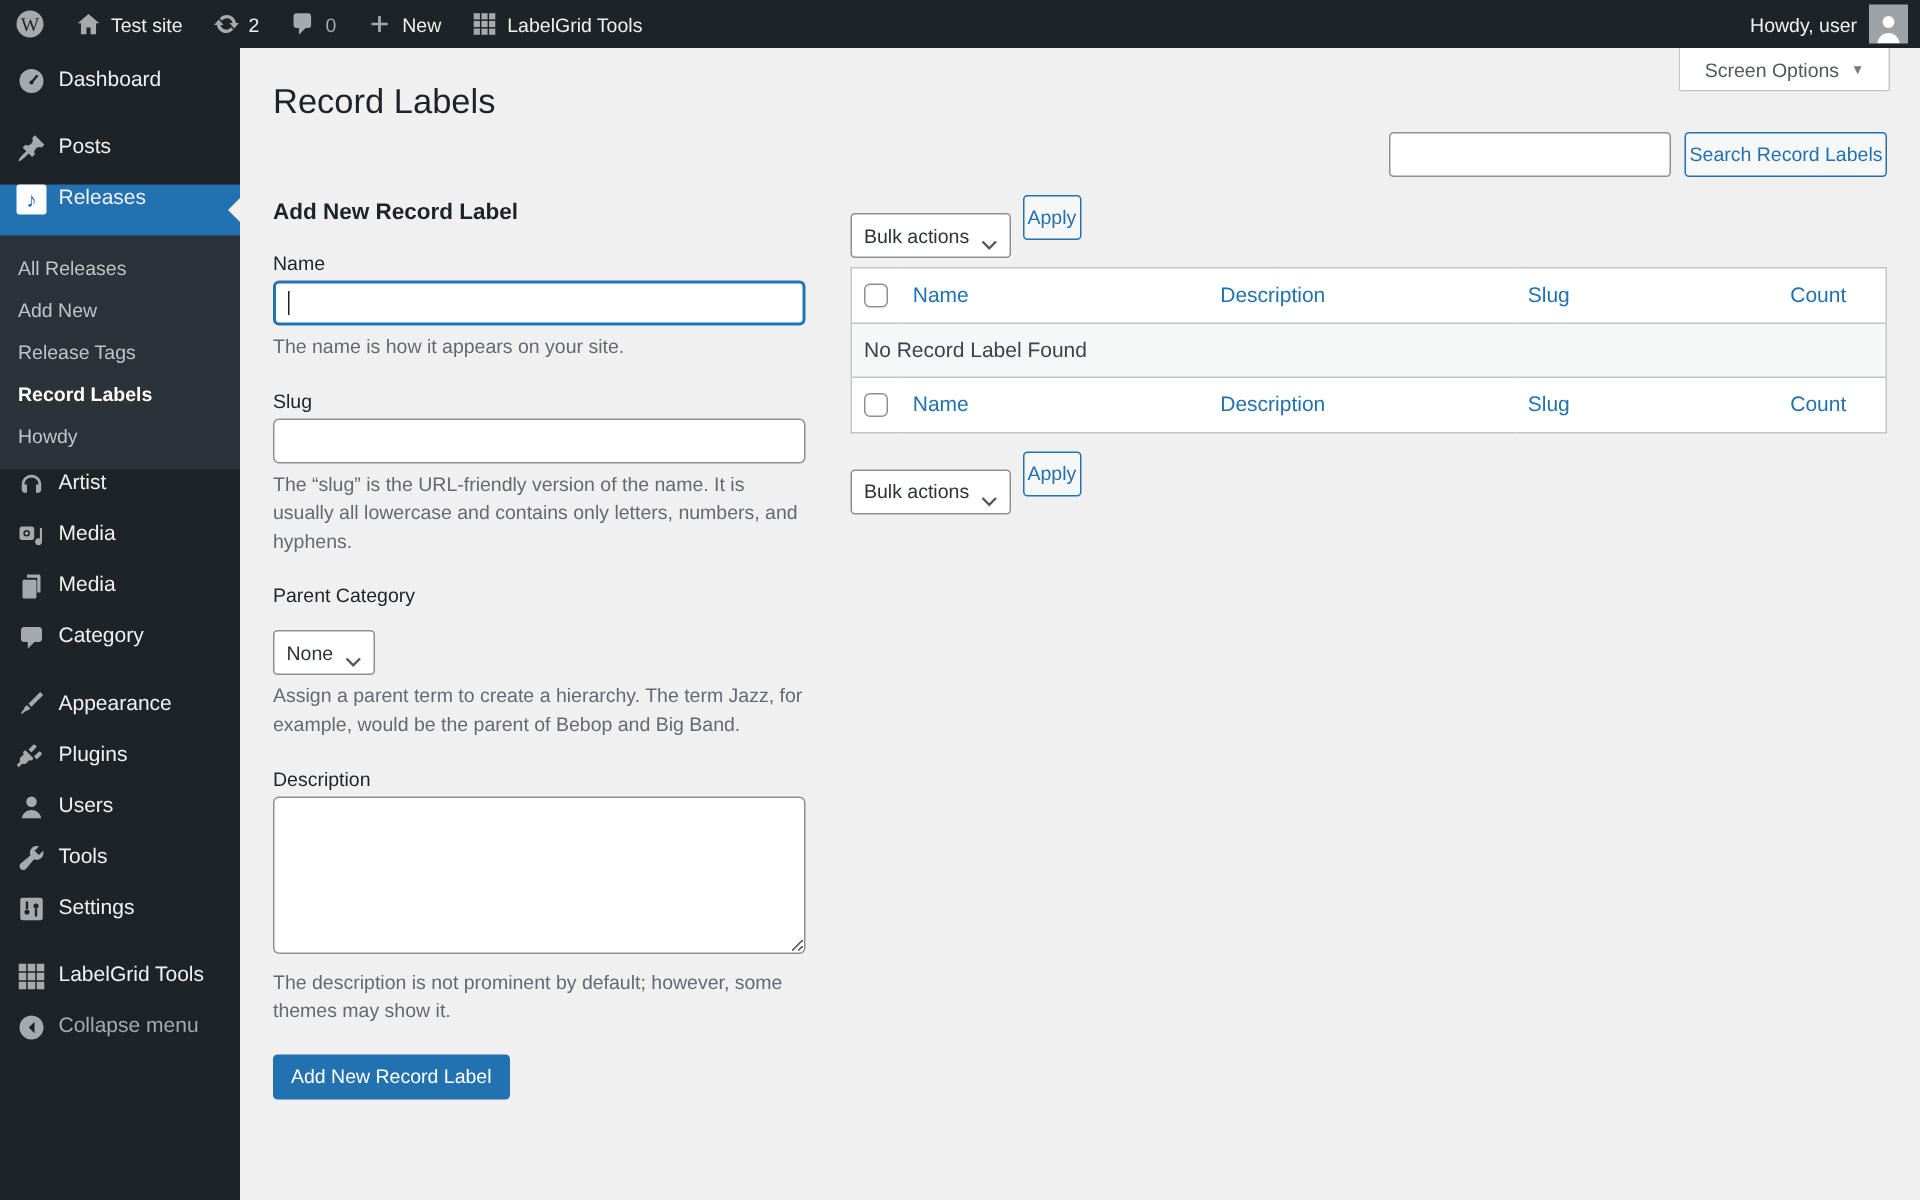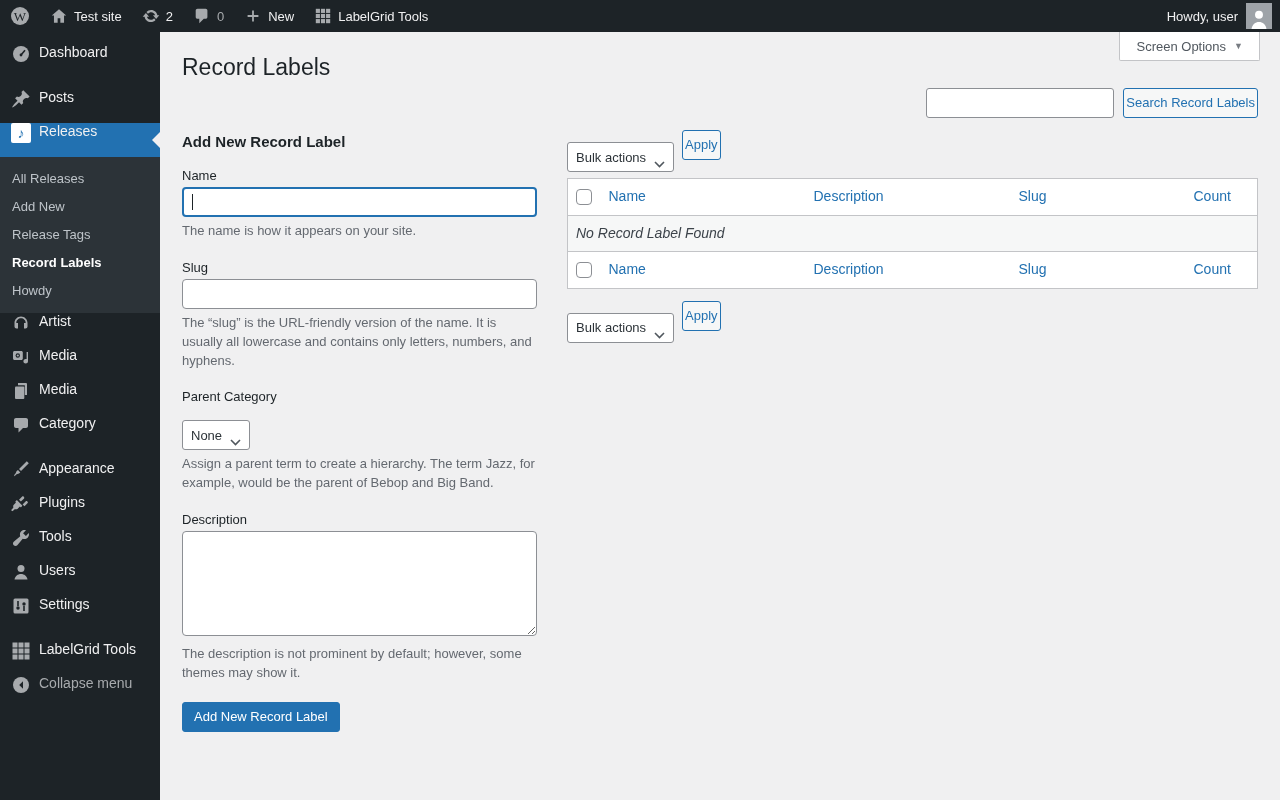--- a/index.html
+++ b/index.html
@@ -81,21 +81,21 @@
   table.list-table { width: 100%; border-collapse: collapse; background: #fff; border: 1px solid #c3c4c7; table-layout: fixed; }
   table.list-table th, table.list-table td { text-align: left; font-weight: 400; padding: 8px 8px; font-size: 14px; line-height: 1.4; }
   .col-cb { width: 33px; }
   .col-name { width: 205px; }
   .col-desc { width: 205px; }
   .col-slug { width: 175px; }
   th.cb-cell, td.cb-cell { padding: 8px 0 8px 9px; }
   .col-header-link { color: #2271b1; text-decoration: none; cursor: pointer; }
   thead tr { border-bottom: 1px solid #c3c4c7; }
   tfoot tr { border-top: 1px solid #c3c4c7; }
-  .empty-row td { background: #f6f7f7; font-size: 13px; color: #3c434a; padding: 10px 9px; font-style: italic; }
+  .empty-row td { background: #f6f7f7; font-size: 13px; color: #3c434a; padding: 10px 9px; }
   input[type="checkbox"] { appearance: none; -webkit-appearance: none; width: 16px; height: 16px;
     border: 1px solid #8c8f94; border-radius: 4px; background: #fff; margin: 0; vertical-align: middle; cursor: pointer; }
 </style>
 </head>
 <body>
 
 <div class="admin-bar">
   <div class="ab-left">
     <div class="ab-item">
       <span class="ab-icon">
@@ -254,33 +254,33 @@
         <span class="mi-icon">
           <svg width="20" height="20" viewBox="0 0 20 20" fill="currentColor">
               <path d="M13.1 4.4L9.9 7.6 8 5.7l3.2-3.2c.4-.3 1.1-.2 1.6.3.5.5.6 1.2.3 1.6zm-1.6 7.3l-5.2-5.2c-.3-.3-.7-.3-1 0l-.7.7c-.3.3-.3.7 0 1l.4.4-2.2 2.2c-.4.4-.7 1-.6 1.6l.1 1.4-1.9 1.9c-.2.2-.2.5 0 .7l.7.7c.2.2.5.2.7 0l1.9-1.9 1.4.1c.6 0 1.2-.2 1.6-.6l2.2-2.2.4.4c.3.3.7.3 1 0l.7-.7c.2-.4.2-.8-.2-1.1zm5.2-2.6l-3.2 3.2-1.9-1.9 3.2-3.2c.4-.3 1.1-.2 1.6.3.5.5.6 1.2.3 1.6z"></path>
             </svg>
         </span>
         <span>Plugins</span>
       </li>
       <li class="menu-item">
         <span class="mi-icon">
           <svg width="20" height="20" viewBox="0 0 20 20" fill="currentColor">
-              <path d="M16.68 9.77c-1.34 1.34-3.3 1.67-4.95.99l-5.41 6.52c-.99.99-2.59.99-3.58 0s-.99-2.59 0-3.57l6.52-5.42c-.68-1.65-.35-3.61.99-4.95 1.28-1.28 3.12-1.62 4.72-1.06l-2.89 2.89 2.82 2.82 2.86-2.87c.53 1.58.18 3.39-1.08 4.65z"></path>
-            </svg>
-        </span>
-        <span>Tools</span>
-      </li>
-      <li class="menu-item">
-        <span class="mi-icon">
-          <svg width="20" height="20" viewBox="0 0 20 20" fill="currentColor">
               <circle cx="10" cy="6.5" r="3.5"></circle>
               <path d="M3.5 17.5c.6-3.4 3.3-5.5 6.5-5.5s5.9 2.1 6.5 5.5z"></path>
             </svg>
         </span>
         <span>Users</span>
+      </li>
+      <li class="menu-item">
+        <span class="mi-icon">
+          <svg width="20" height="20" viewBox="0 0 20 20" fill="currentColor">
+              <path d="M16.68 9.77c-1.34 1.34-3.3 1.67-4.95.99l-5.41 6.52c-.99.99-2.59.99-3.58 0s-.99-2.59 0-3.57l6.52-5.42c-.68-1.65-.35-3.61.99-4.95 1.28-1.28 3.12-1.62 4.72-1.06l-2.89 2.89 2.82 2.82 2.86-2.87c.53 1.58.18 3.39-1.08 4.65z"></path>
+            </svg>
+        </span>
+        <span>Tools</span>
       </li>
       <li class="menu-item">
         <span class="mi-icon">
           <svg width="20" height="20" viewBox="0 0 20 20">
               <rect x="2.5" y="2.5" width="15" height="15" rx="1.5" fill="currentColor"></rect>
               <path d="M7 5v5M13 10v5" stroke="#1d2327" stroke-width="1.6"></path>
               <circle cx="7" cy="12" r="1.7" fill="#1d2327"></circle>
               <circle cx="13" cy="8" r="1.7" fill="#1d2327"></circle>
             </svg>
         </span>

